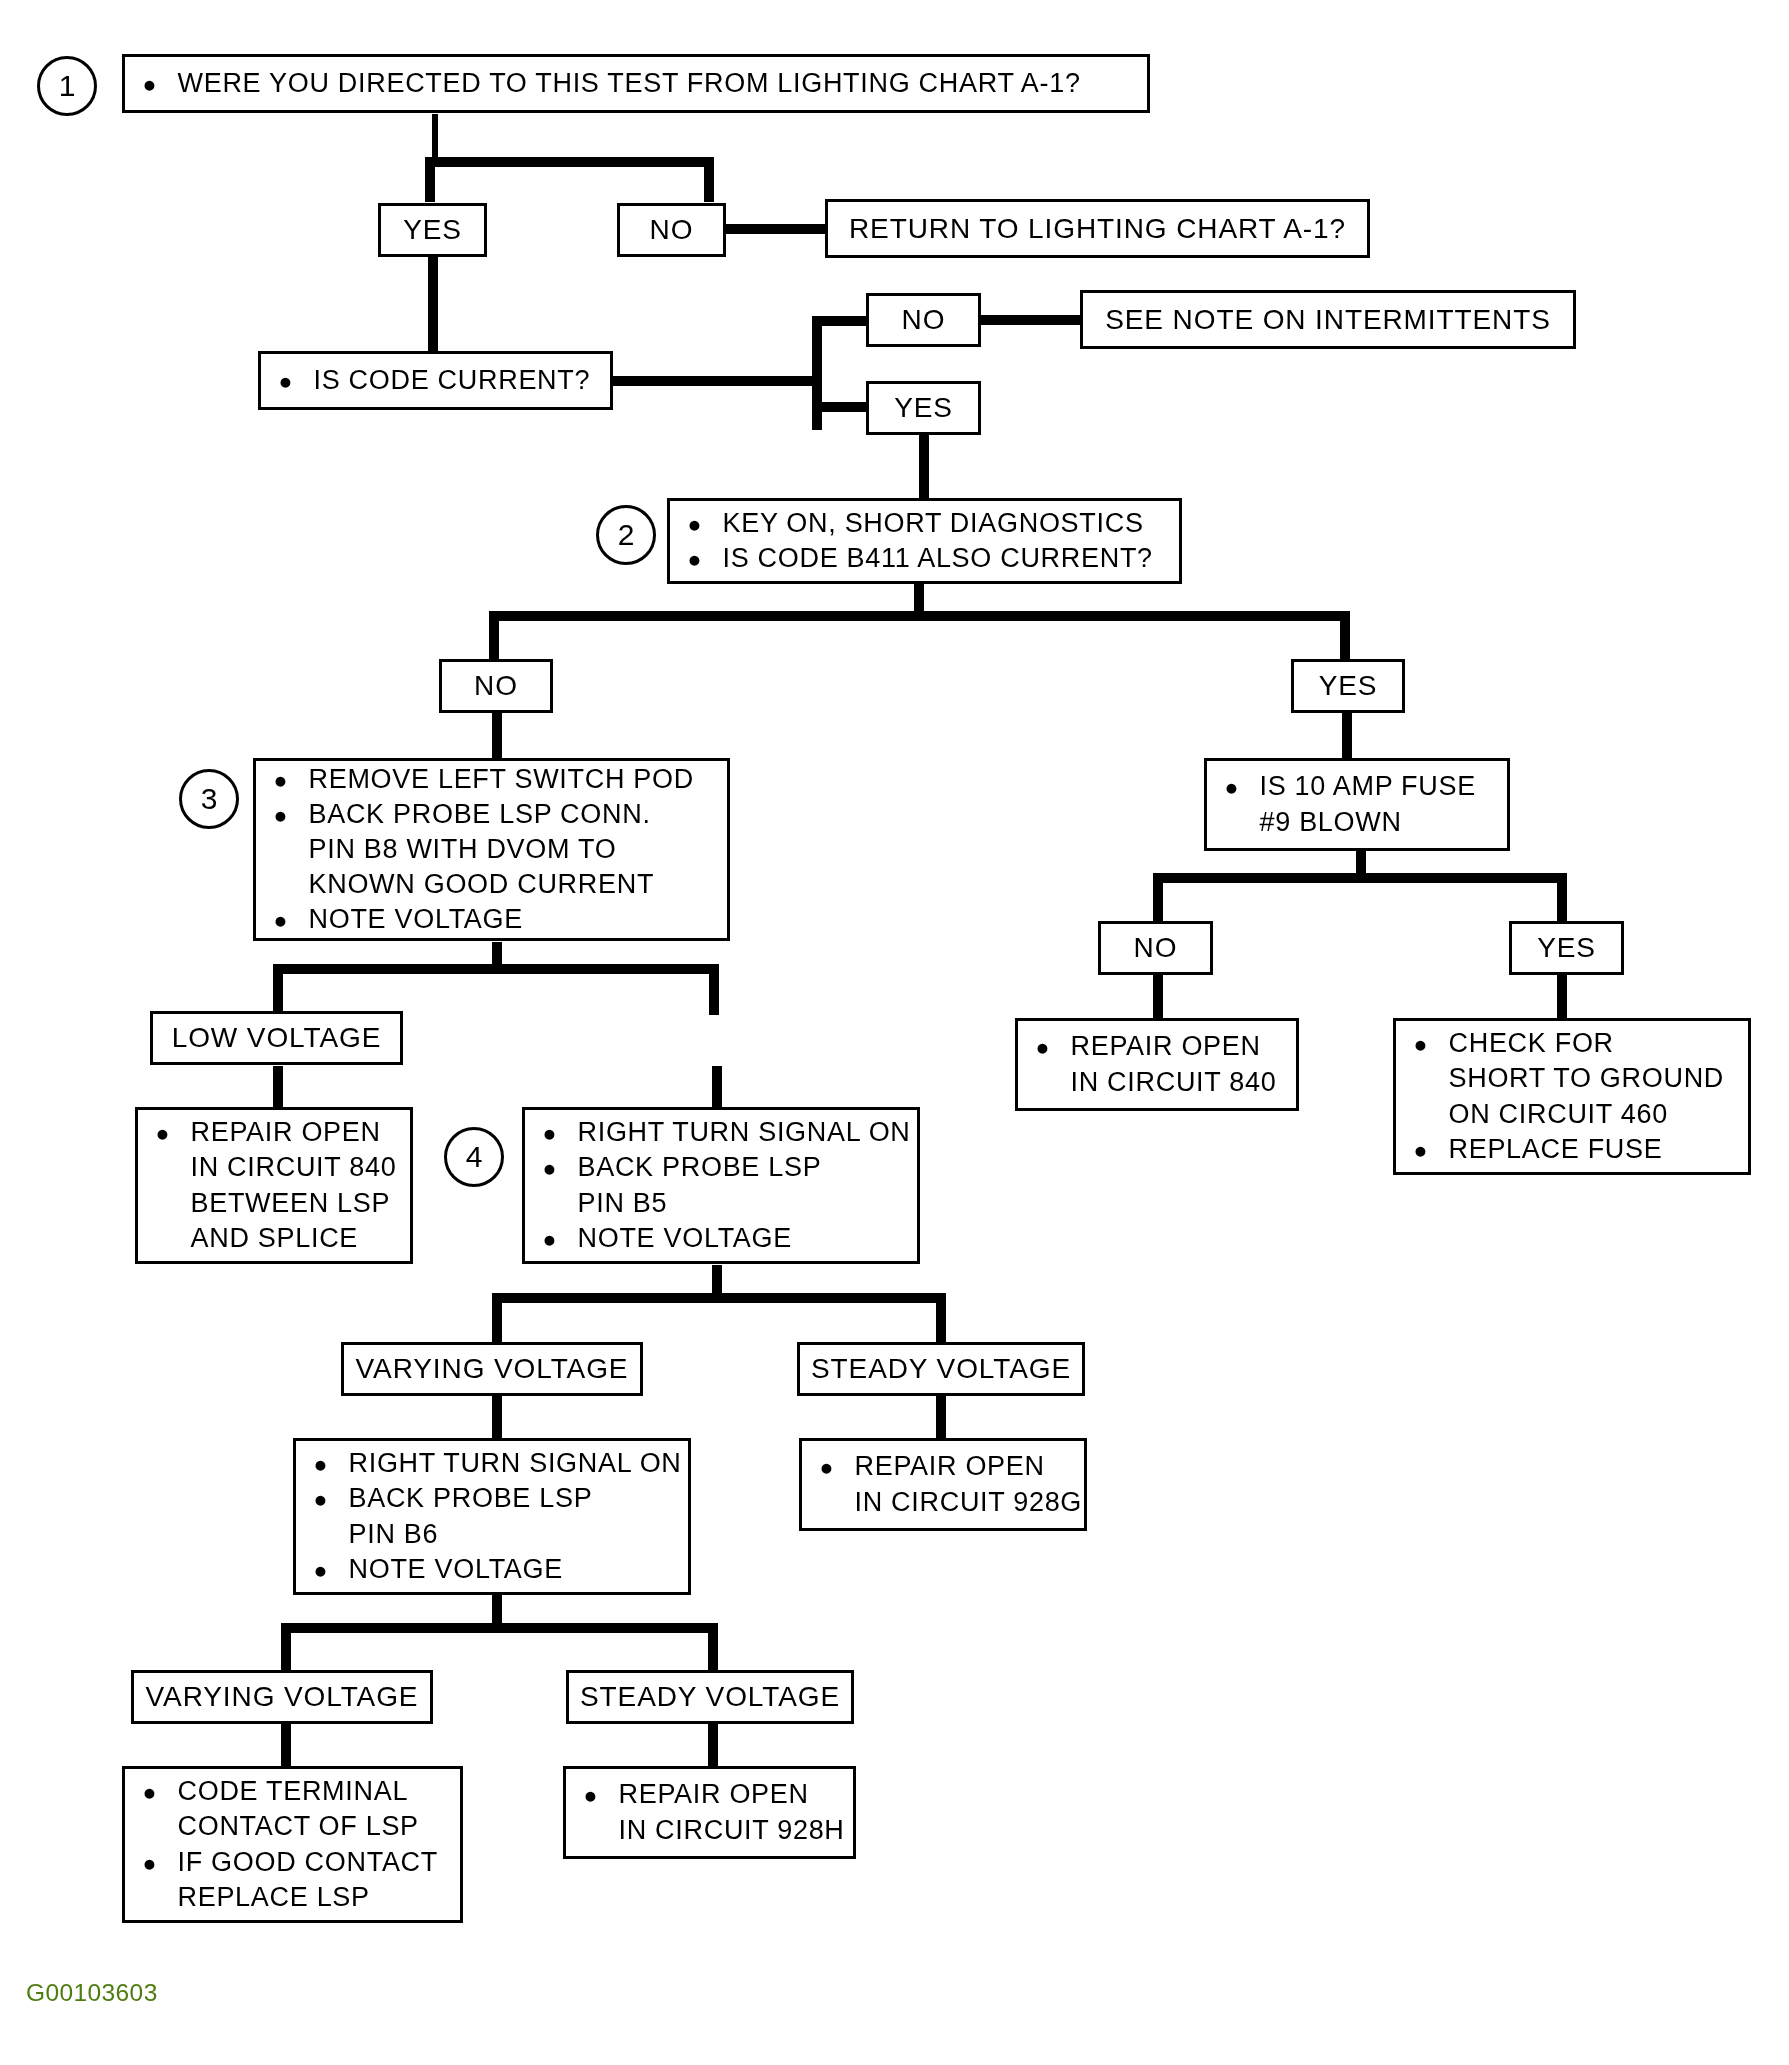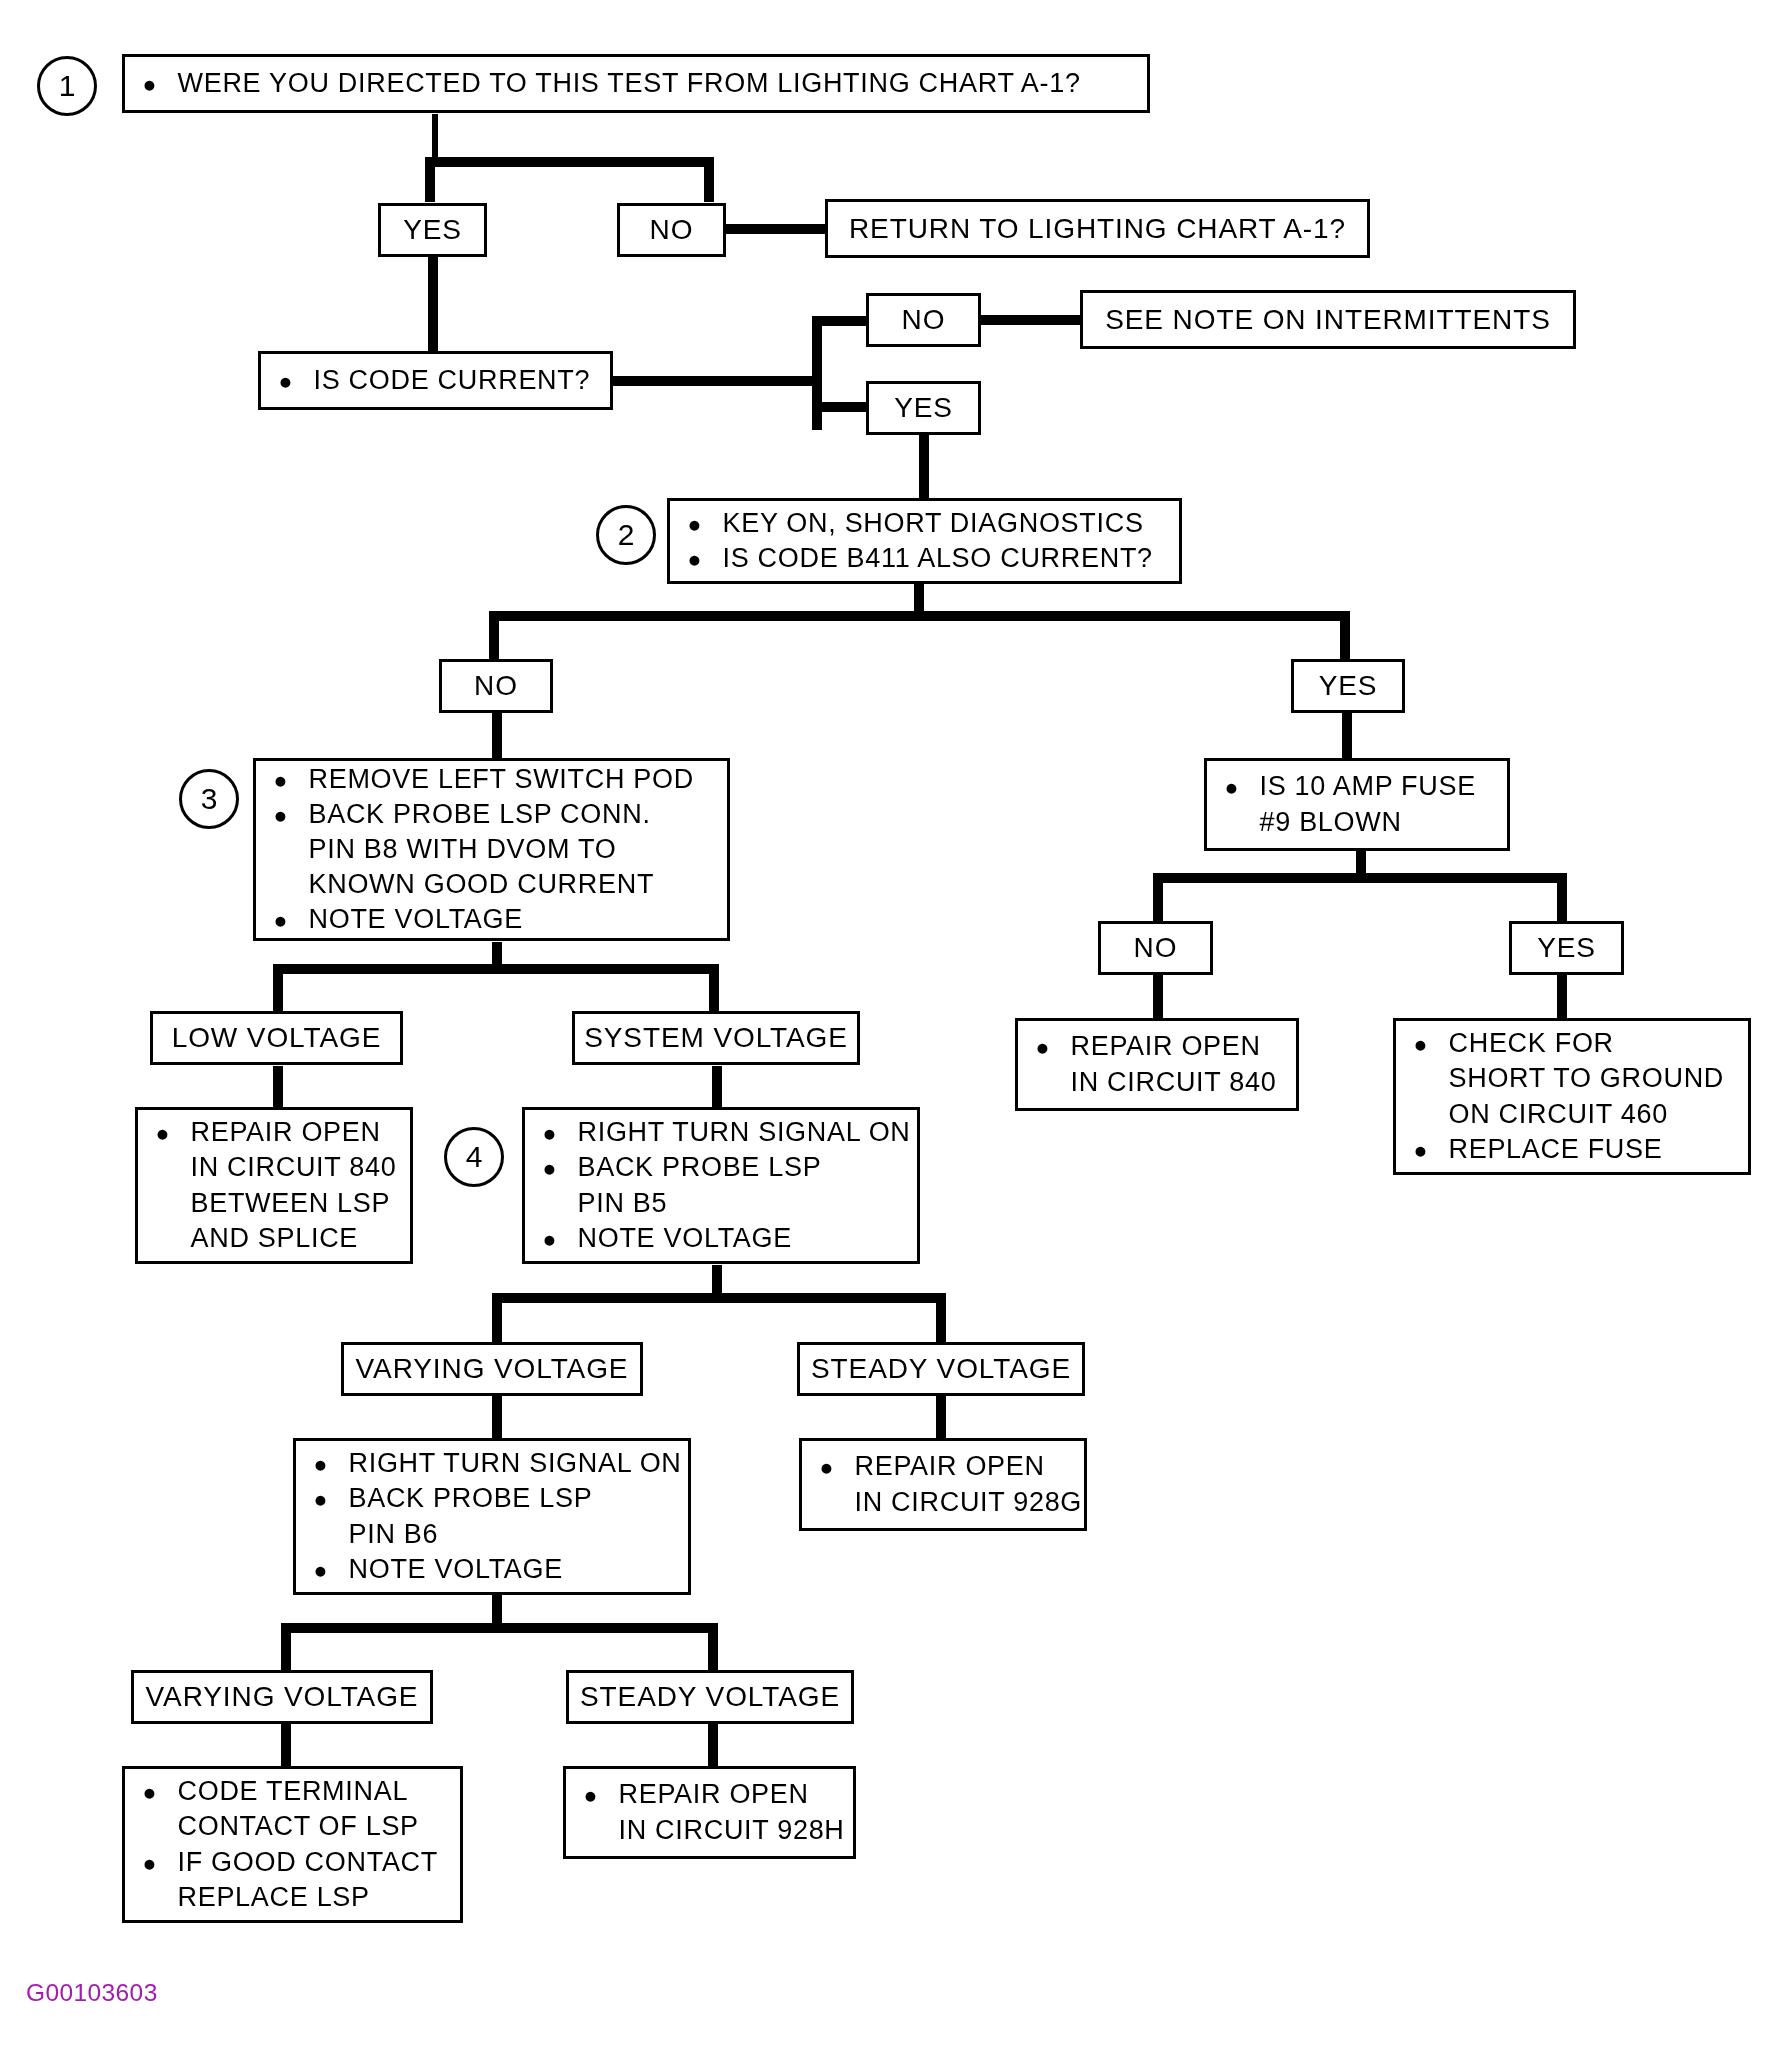--- a/index.html
+++ b/index.html
@@ -90,21 +90,21 @@
     font-size: 30px;
     z-index: 6;
   }
   
   #footer-id {
     position: absolute;
     left: 26px;
     top: 1979px;
     font-size: 24.5px;
     letter-spacing: 0.4px;
-    color: #a21caf;
+    color: #4d7c0f;
   }
 </style>
 </head>
 <body>
 
 <div id="page">
 
   <div class="circle" style="left:37px; top:56px; width:54px; height:54px;">
     <span>1</span>
   </div>
@@ -218,23 +218,20 @@
 
   <div class="vline vthick" style="left:492px; top:942px; height:28px;"></div>
   <div class="hline hthick" style="left:273px; top:964px; width:445px;"></div>
   <div class="vline vthick" style="left:273px; top:964px; height:51px;"></div>
   <div class="vline vthick" style="left:709px; top:964px; height:51px;"></div>
 
   <div class="box center" style="left:150px; top:1011px; width:253px; height:54px;">
     <span class="lbl">LOW VOLTAGE</span>
   </div>
 
-  <div class="box center" style="left:572px; top:1011px; width:288px; height:54px;">
-    <span class="lbl">SYSTEM VOLTAGE</span>
-  </div>
 
   <div class="vline vthick" style="left:273px; top:1066px; height:45px;"></div>
   <div class="vline vthick" style="left:712px; top:1066px; height:45px;"></div>
 
   <div class="box pad" style="left:135px; top:1107px; width:278px; height:157px;">
     <div class="bullet-line">
       <span class="bul">●</span>
       <span>REPAIR OPEN</span>
     </div>
     <div class="line ind">IN CIRCUIT 840</div>

